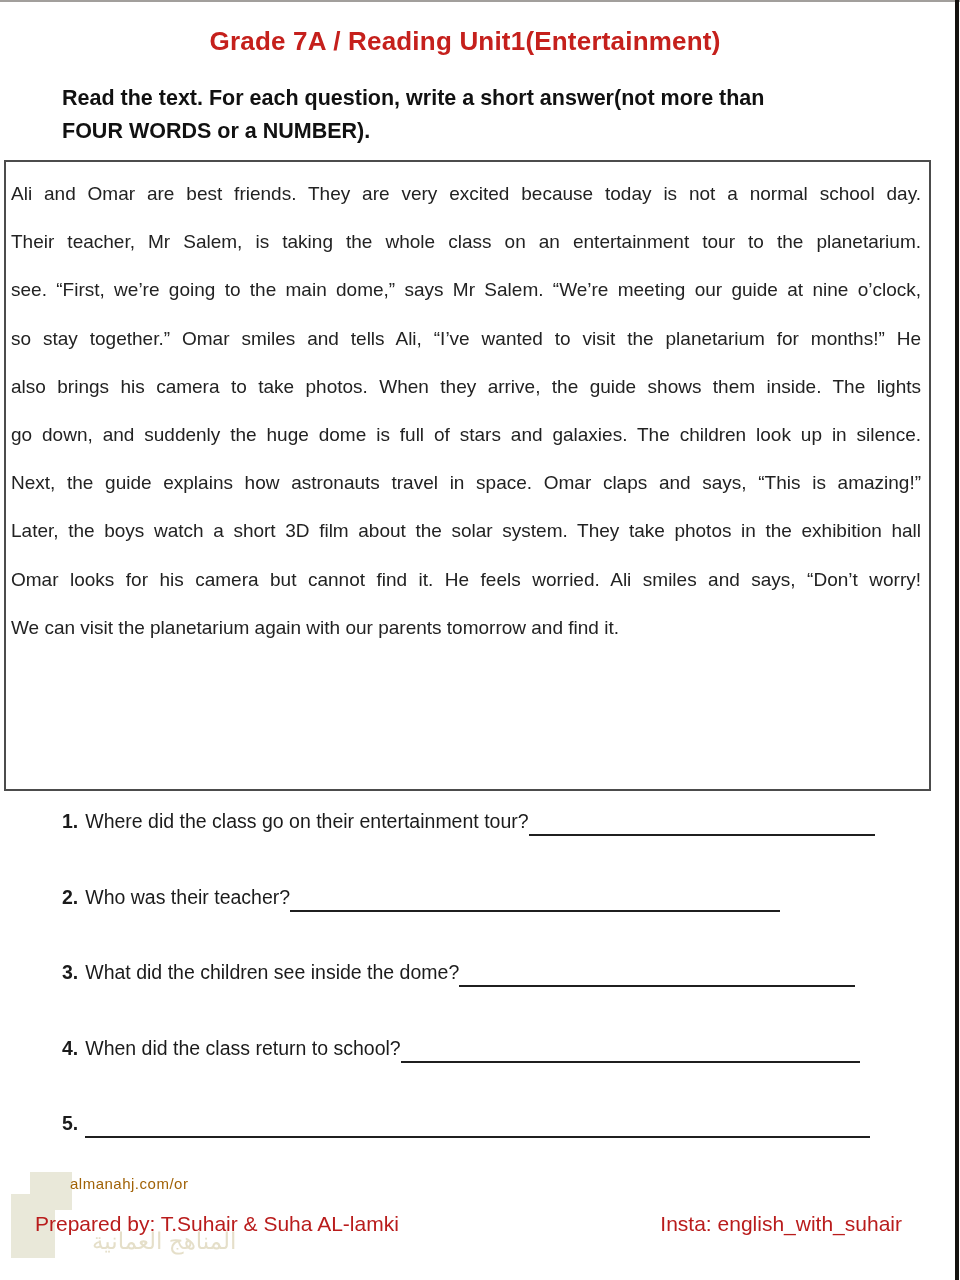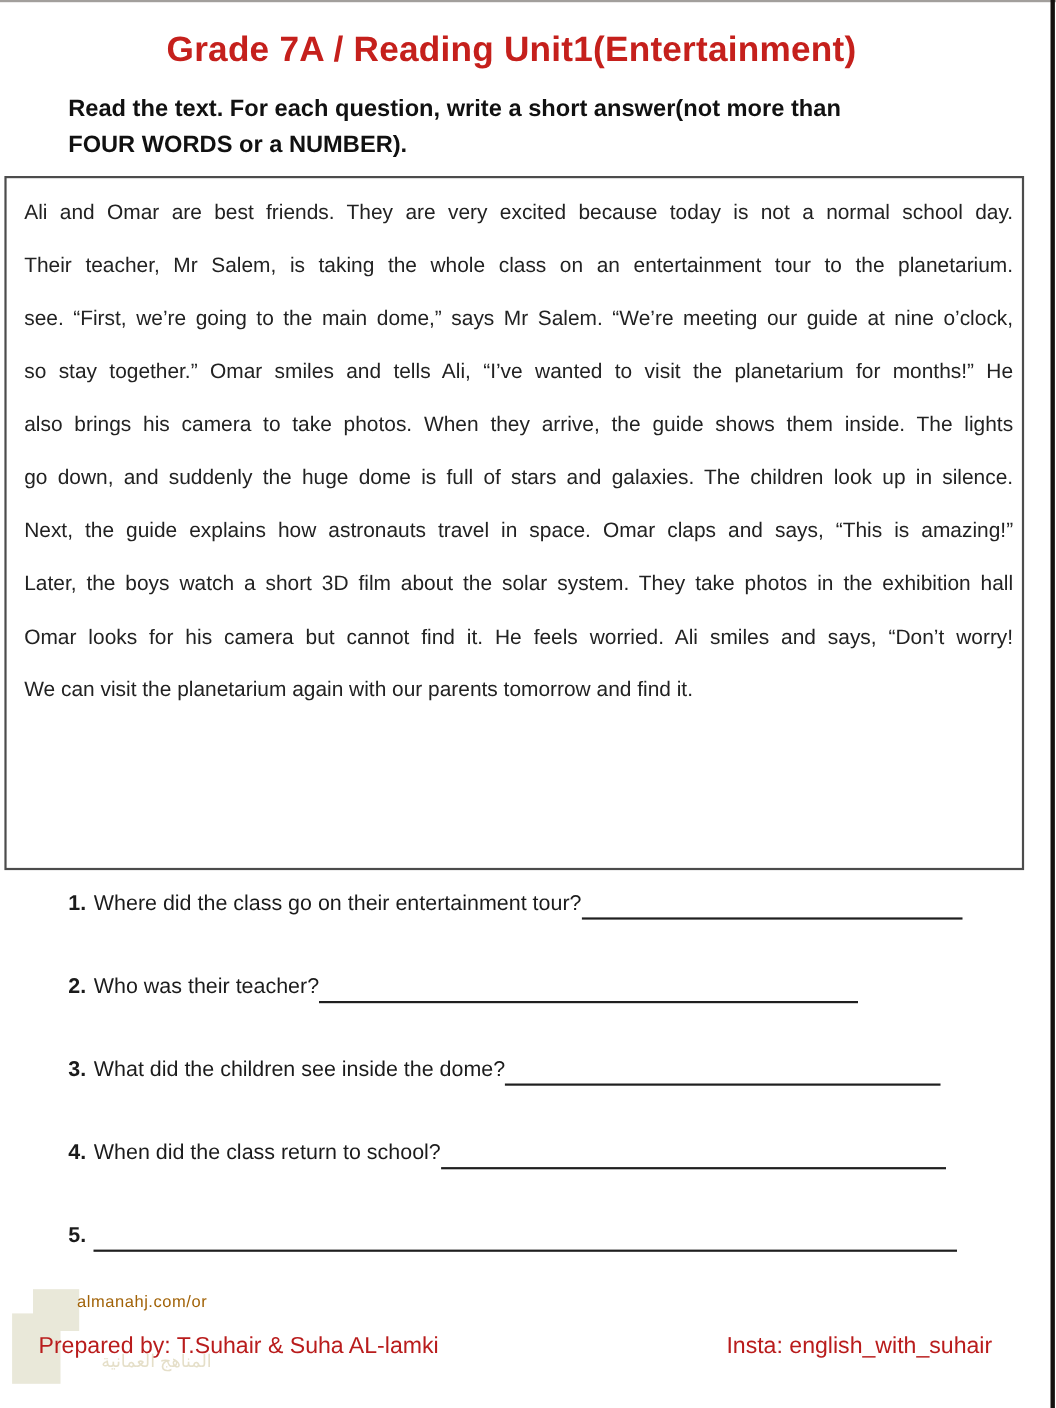--- a/index.html
+++ b/index.html
@@ -17,36 +17,36 @@
     background:#55504a;opacity:.55;
   }
   .right-edge-line{
     position:absolute;top:0;right:1px;width:4px;height:1280px;
     background:#15120f;
   }
   
   .doc-title{
     position:absolute;top:26px;left:0;width:930px;
     text-align:center;
-    font-size:32px;font-weight:bold;
+    font-size:26px;font-weight:bold;
     letter-spacing:.2px;
   }
   .instructions{
     position:absolute;top:82px;left:62px;width:810px;
     font-size:21.5px;font-weight:bold;line-height:33px;
     color:#111;
   }
   
   .passage-box{
     position:absolute;top:160px;left:4px;
     width:927px;height:631px;
     box-sizing:border-box;
     border:2px solid #4c4c4c;
     background:#fff;
-    padding:8px 8px 0 16px;
+    padding:8px 8px 0 5px;
   }
   .passage-line{
     font-size:19px;
     line-height:48.2px;
     color:#222;
     text-align:justify;
     text-align-last:justify;
     white-space:normal;
   }
   .passage-line.last-line{
@@ -84,21 +84,21 @@
   .wm-rect2{
     position:absolute;left:11px;top:1194px;width:44px;height:64px;
     background:#e9e8d9;
   }
   .wm-site{
     position:absolute;left:70px;top:1175px;
     font-size:15px;color:#a16207;letter-spacing:.5px;
   }
   .wm-arabic{
     position:absolute;left:92px;top:1228px;
-    font-size:16px;color:#e5dfc9;
+    font-size:23px;color:#e5dfc9;
   }
   
   .footer{
     position:absolute;top:1212px;left:0;width:960px;
     box-sizing:border-box;
     padding:0 58px 0 35px;
     display:flex;justify-content:space-between;
     font-size:21px;color:#b91c1c;
   }
 </style>

